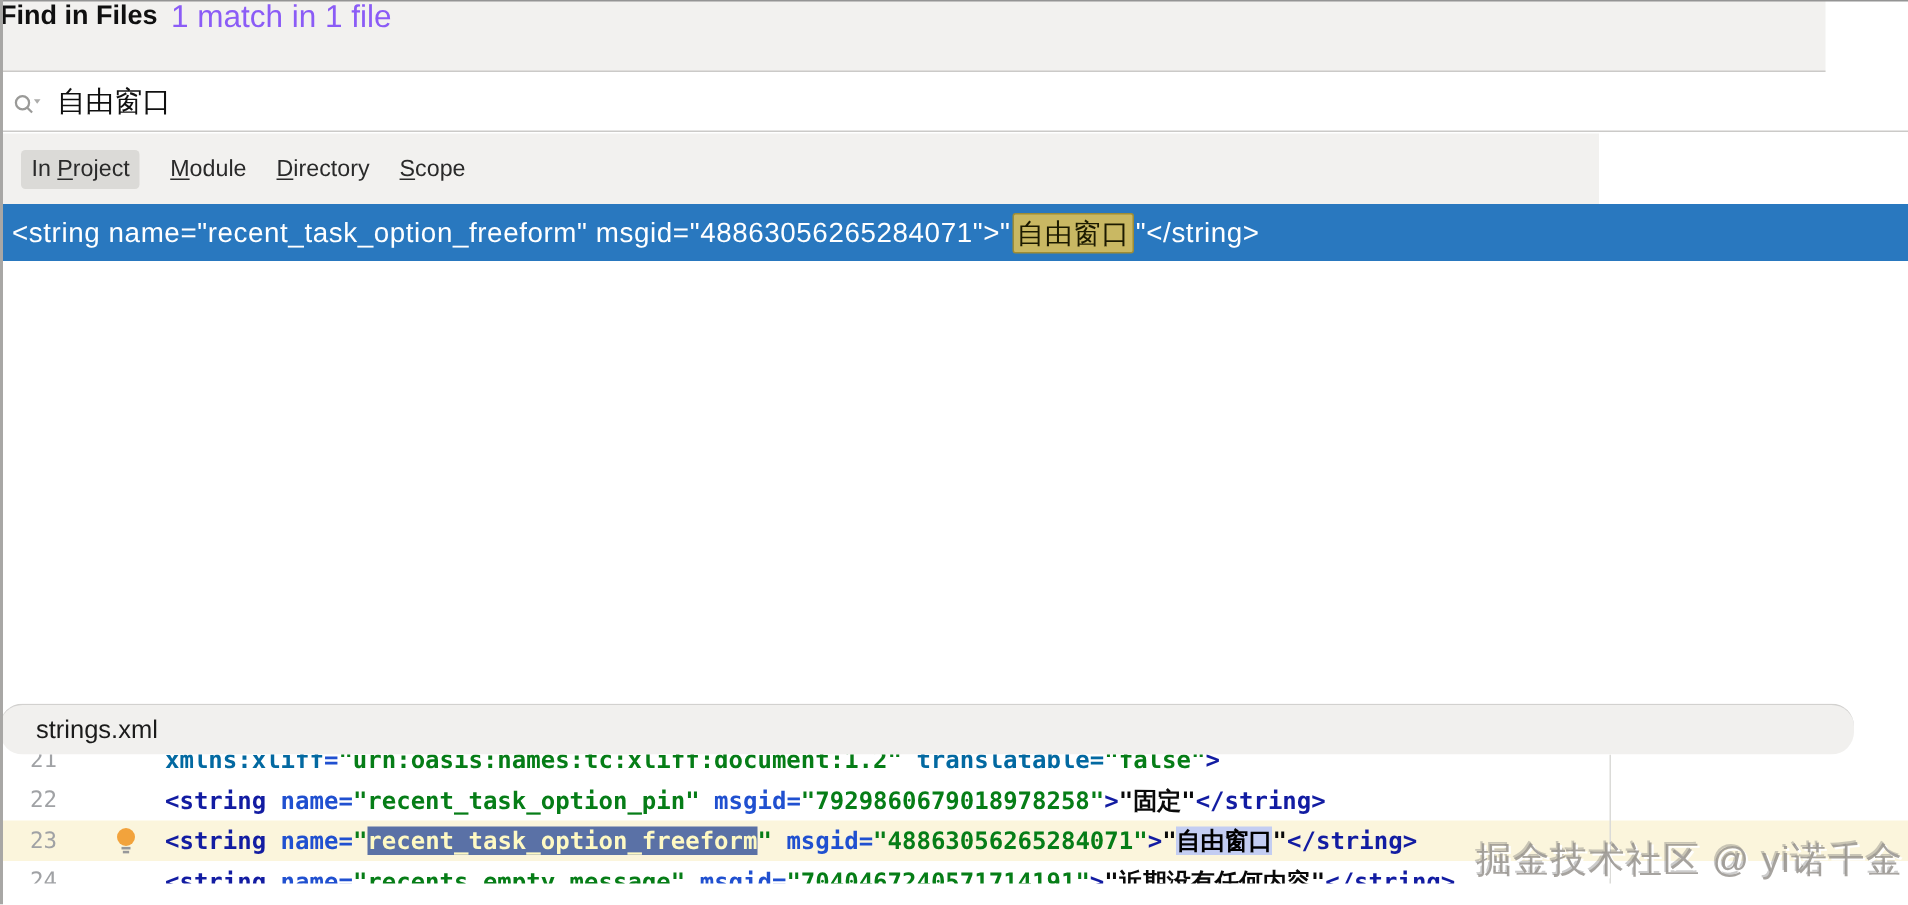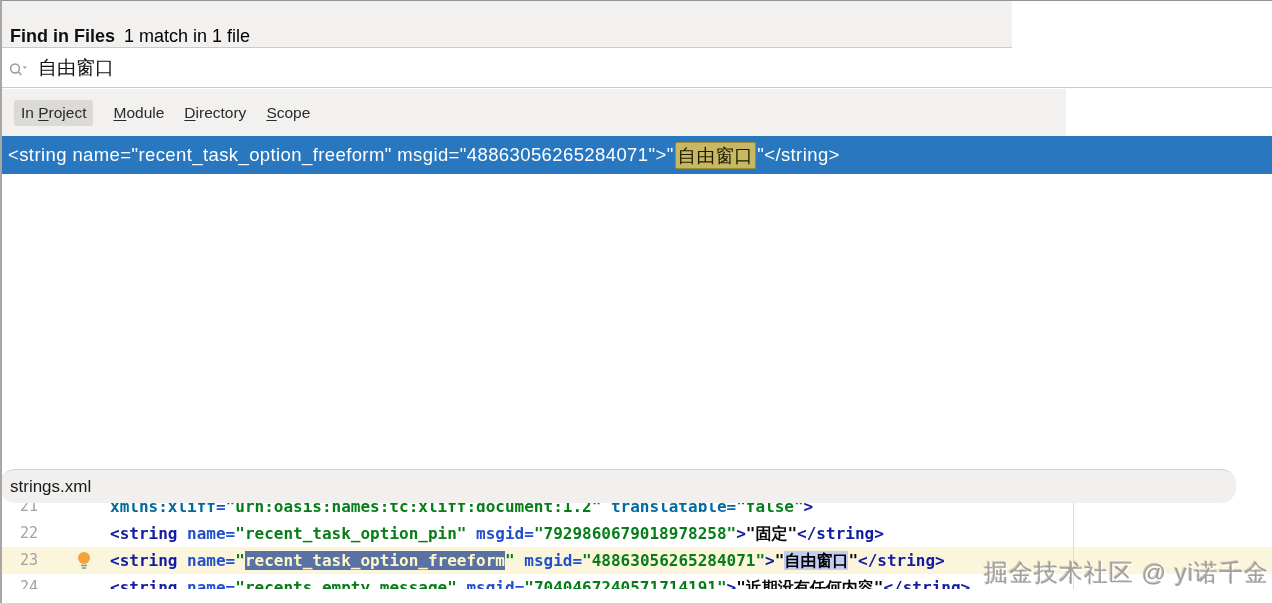--- a/index.html
+++ b/index.html
@@ -5,25 +5,25 @@
   html,body{margin:0;padding:0;}
   body{
     width:1272px;height:603px;position:relative;overflow:hidden;
     background:#ffffff;font-family:"Liberation Sans",sans-serif;
     -webkit-font-smoothing:antialiased;
   }
   .edge-top{position:absolute;left:0;top:0;width:1272px;height:1px;background:#949494;z-index:20;}
   .edge-left{position:absolute;left:0;top:0;width:2px;height:603px;background:#A8A7A5;z-index:20;}
 
   
-  .titlebar{position:absolute;left:0;top:0;width:1012px;height:48px;box-sizing:border-box;
+  .titlebar{position:absolute;left:0;top:0;width:1217px;height:48px;box-sizing:border-box;
     background:#F2F1EF;border-bottom:1px solid #CBCAC8;
-    display:flex;align-items:flex-end;padding-left:10px;gap:9px;}
+    display:flex;align-items:flex-start;gap:9px;}
   .title{font-size:18px;font-weight:bold;color:#101010;}
-  .summary{font-size:18px;color:#000000;}
+  .summary{font-size:21px;color:#8b5cf6;}
 
   
   .searchrow{position:absolute;left:0;top:49px;width:1272px;height:39px;box-sizing:border-box;
     background:#ffffff;border-bottom:1px solid #CBCAC8;
     display:flex;align-items:center;padding-left:8px;}
   .search-icon{display:inline-flex;margin-top:2px;}
   .query{font-size:19px;color:#101010;margin-left:9px;}
 
   
   .filterrow{position:absolute;left:0;top:89px;width:1066px;height:47px;box-sizing:border-box;
@@ -36,21 +36,21 @@
   
   .resultrow{position:absolute;left:0;top:136px;width:1272px;height:38px;box-sizing:border-box;
     background:#2978BF;color:#ffffff;display:flex;align-items:center;padding-left:8px;
     font-size:18.5px;letter-spacing:0.4px;white-space:pre;}
   .match-pill{background:#C9B863;color:#1C1A00;border:1px solid #9E8C35;border-radius:2px;
     padding:0 2px;margin:0 1px;}
 
   
   .fileheader{position:absolute;left:0;top:469px;width:1236px;height:34px;box-sizing:border-box;
     background:#F1F0EE;border-top:1px solid #D2D1CF;
-    display:flex;align-items:center;padding-left:10px;gap:14px;border-radius:15px;}
+    display:flex;align-items:center;padding-left:24px;gap:14px;border-radius:15px;}
   .filename{font-size:17px;color:#1B1B1B;}
   .filepath{font-size:17px;color:#8C8C8C;}
 
   
   .editor{position:absolute;left:0;top:503px;width:1272px;height:86px;background:#ffffff;
     overflow:hidden;font-family:"DejaVu Sans Mono","Liberation Mono",monospace;}
   .code-row{position:absolute;left:0;width:1272px;height:27px;line-height:27px;white-space:pre;}
   .code-row.current{background:#FBF5DC;}
   .code-row .ln{position:absolute;left:0;top:0;width:38px;text-align:right;
     color:#A0A2A5;font-size:15px;font-weight:normal;}

